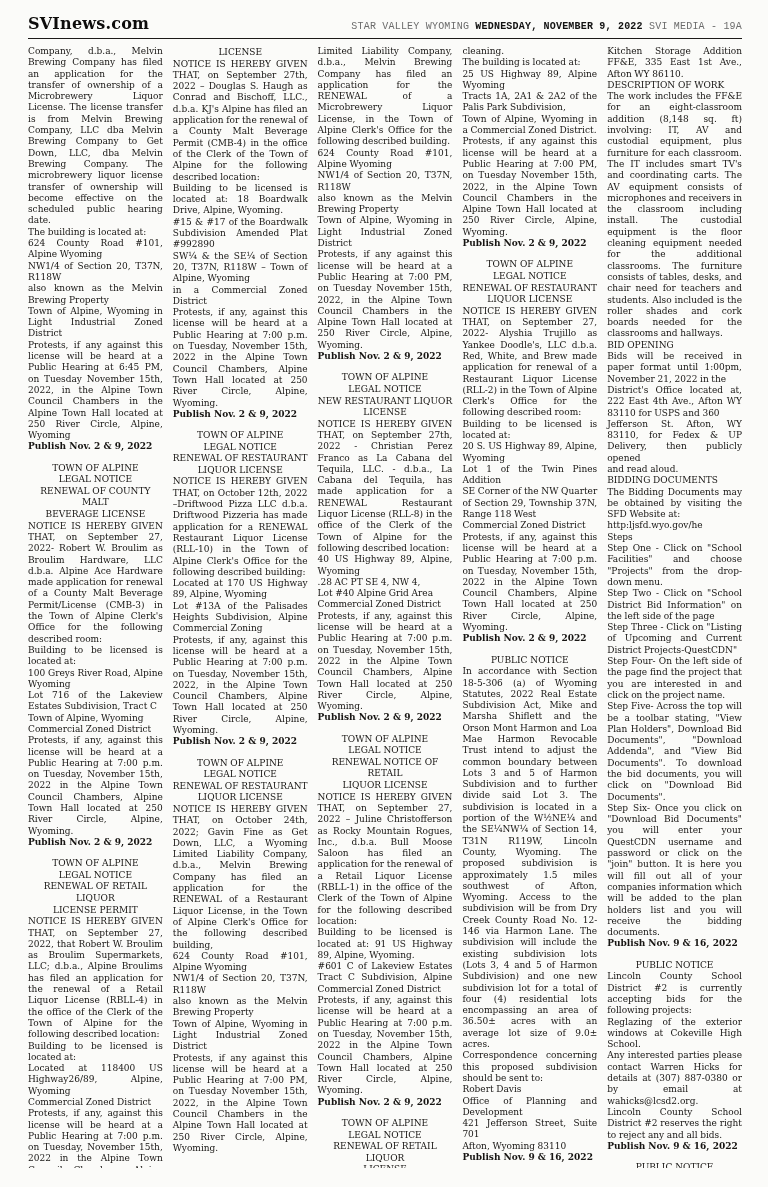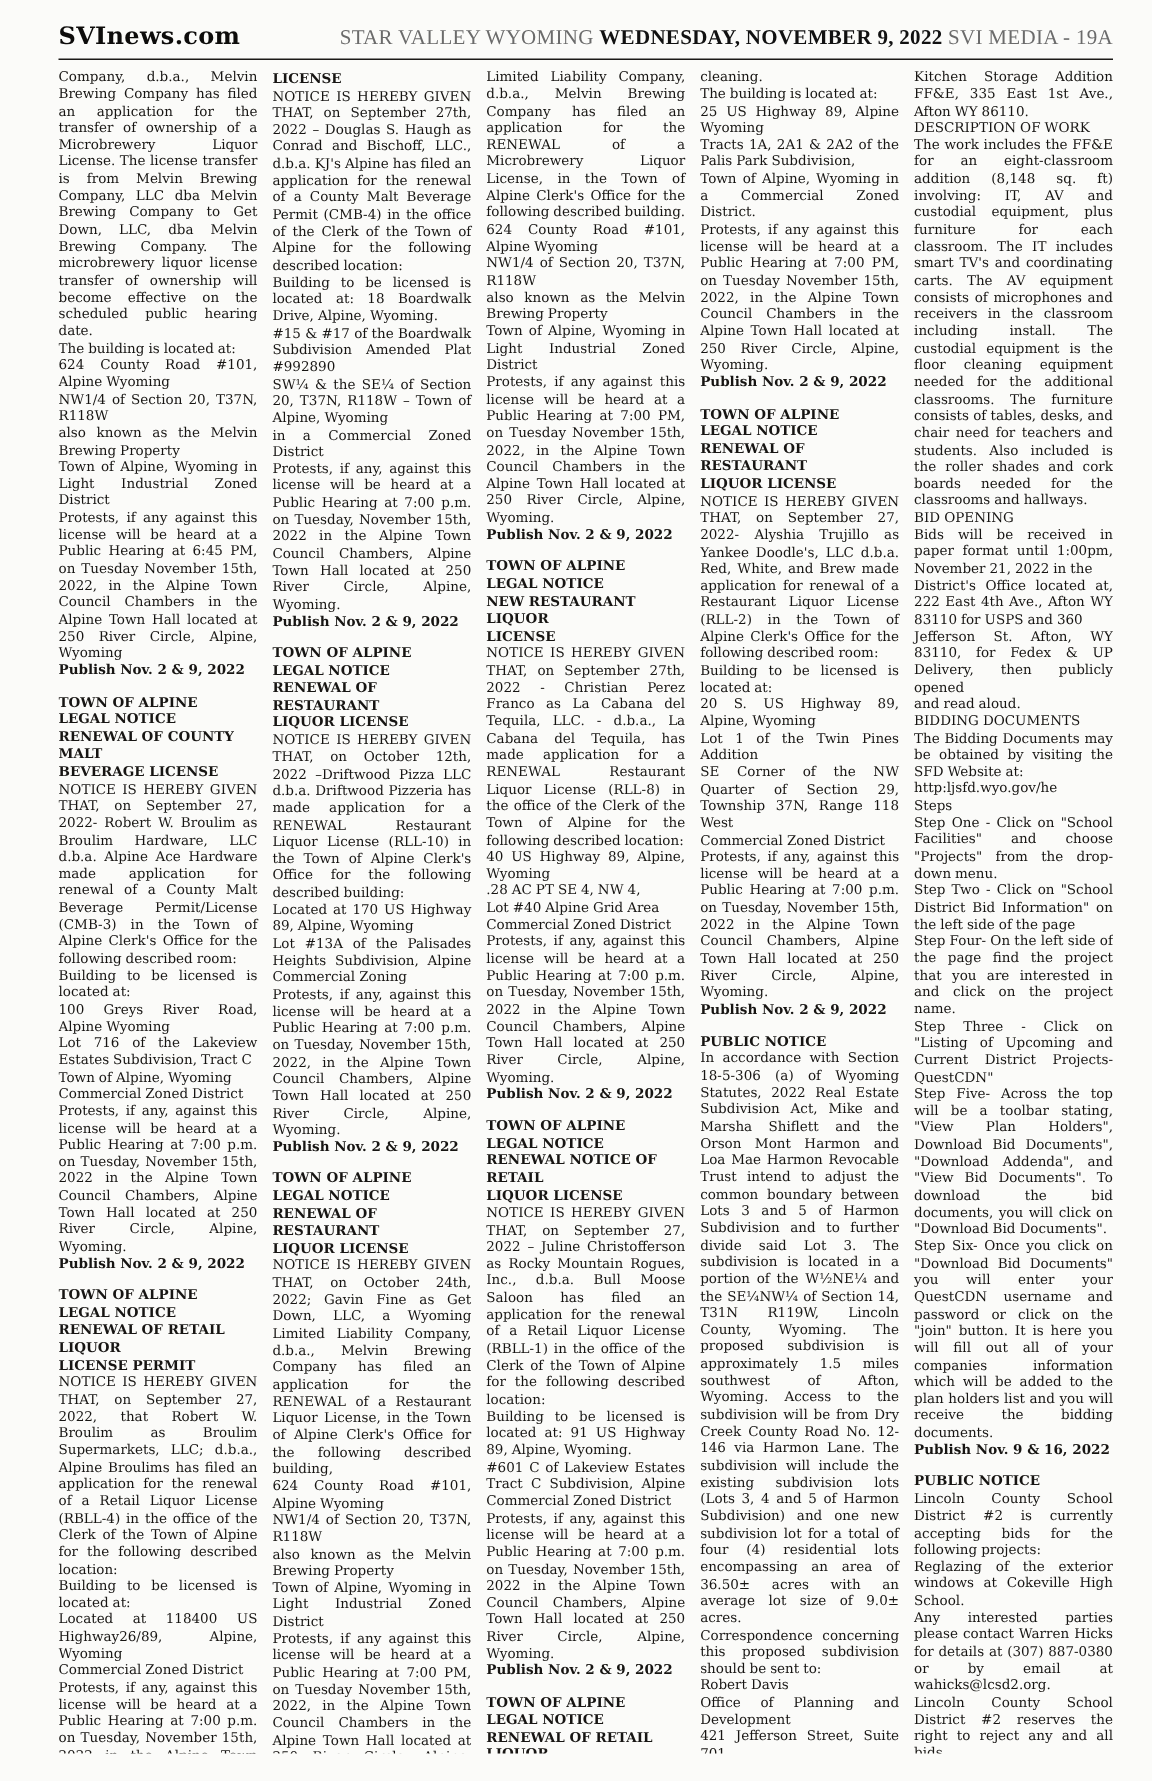--- a/index.html
+++ b/index.html
@@ -1,31 +1,31 @@
 <!DOCTYPE html>
 <html><head>
 <meta charset="utf-8">
 <style>
   html,body{margin:0;padding:0;}
   body{
     width:768px;height:1187px;background:#fbfbf9;overflow:hidden;
     font-family:"DejaVu Serif","Liberation Serif",serif;color:#171513;
   }
-  .page{width:768px;height:914px;box-sizing:border-box;padding:14px 26px 0 39px;}
+  .page{width:768px;height:914px;box-sizing:border-box;padding:14px 26px 0 28px;}
   .header{display:flex;justify-content:space-between;align-items:baseline;
     padding-bottom:5px;}
   .masthead{font-weight:bold;font-size:16px;letter-spacing:0.2px;color:#0d0c0b;}
-  .header-right{font-family:Liberation Serif, serif;font-size:14px;
+  .header-right{font-family:Liberation Mono, monospace;font-size:10px;
     letter-spacing:0.2px;color:#6b6b6b;white-space:nowrap;}
   .header-right .hr-bold{color:#111;font-weight:bold;}
   .rule{border-top:1.4px solid #1c1a18;margin-bottom:7px;}
   .columns{display:flex;gap:10px;height:1122px;overflow:hidden;}
   .col{flex:1 1 0;min-width:0;font-size:9px;line-height:11.3px;}
   .p{text-align:justify;word-spacing:-0.2px;}
-  .h{font-weight:bold;white-space:pre-line;margin-top:10px;line-height:11.6px;}
+  .h{font-weight:normal;text-align:center;white-space:pre-line;margin-top:10px;line-height:11.6px;}
   .h:first-child{margin-top:1px;}
   .pub{font-weight:bold;text-align:left;padding-right:1px;}
 </style>
 </head>
 <body>
 
 <div class="page">
   <div class="header">
     <div class="masthead">SVInews.com</div>
     <div class="header-right"><span class="hr-gray">STAR VALLEY WYOMING </span><span class="hr-bold">WEDNESDAY, NOVEMBER 9, 2022</span><span class="hr-gray"> SVI MEDIA - 19A</span></div>
@@ -162,22 +162,22 @@
         <div class="p">Bids will be received in paper format until 1:00pm, November 21, 2022 in the</div>
         <div class="p">District's Office located at, 222 East 4th Ave., Afton WY 83110 for USPS and 360</div>
         <div class="p">Jefferson St. Afton, WY 83110, for Fedex &amp; UP Delivery, then publicly opened</div>
         <div class="p">and read aloud.</div>
         <div class="p">BIDDING DOCUMENTS</div>
         <div class="p">The Bidding Documents may be obtained by visiting the SFD Website at:</div>
         <div class="p">http:ljsfd.wyo.gov/he</div>
         <div class="p">Steps</div>
         <div class="p">Step One - Click on "School Facilities" and choose "Projects" from the drop-down menu.</div>
         <div class="p">Step Two - Click on "School District Bid Information" on the left side of the page</div>
+        <div class="p">Step Three - Click on "Listing of Upcoming and Current District Projects-QuestCDN"</div>
         <div class="p">Step Four- On the left side of the page find the project that you are interested in and click on the project name.</div>
-        <div class="p">Step Three - Click on "Listing of Upcoming and Current District Projects-QuestCDN"</div>
         <div class="p">Step Five- Across the top will be a toolbar stating, "View Plan Holders", Download Bid Documents", "Download Addenda", and "View Bid Documents". To download the bid documents, you will click on "Download Bid Documents".</div>
         <div class="p">Step Six- Once you click on "Download Bid Documents" you will enter your QuestCDN username and password or click on the "join" button. It is here you will fill out all of your companies information which will be added to the plan holders list and you will receive the bidding documents.</div>
         <div class="pub">Publish Nov. 9 &amp; 16, 2022</div>
         <div class="h">PUBLIC NOTICE</div>
         <div class="p">Lincoln County School District #2 is currently accepting bids for the following projects:</div>
         <div class="p">Reglazing of the exterior windows at Cokeville High School.</div>
         <div class="p">Any interested parties please contact Warren Hicks for details at (307) 887-0380 or by email at wahicks@lcsd2.org.</div>
         <div class="p">Lincoln County School District #2 reserves the right to reject any and all bids.</div>
         <div class="pub">Publish Nov. 9 &amp; 16, 2022</div>
         <div class="h">PUBLIC NOTICE</div>

